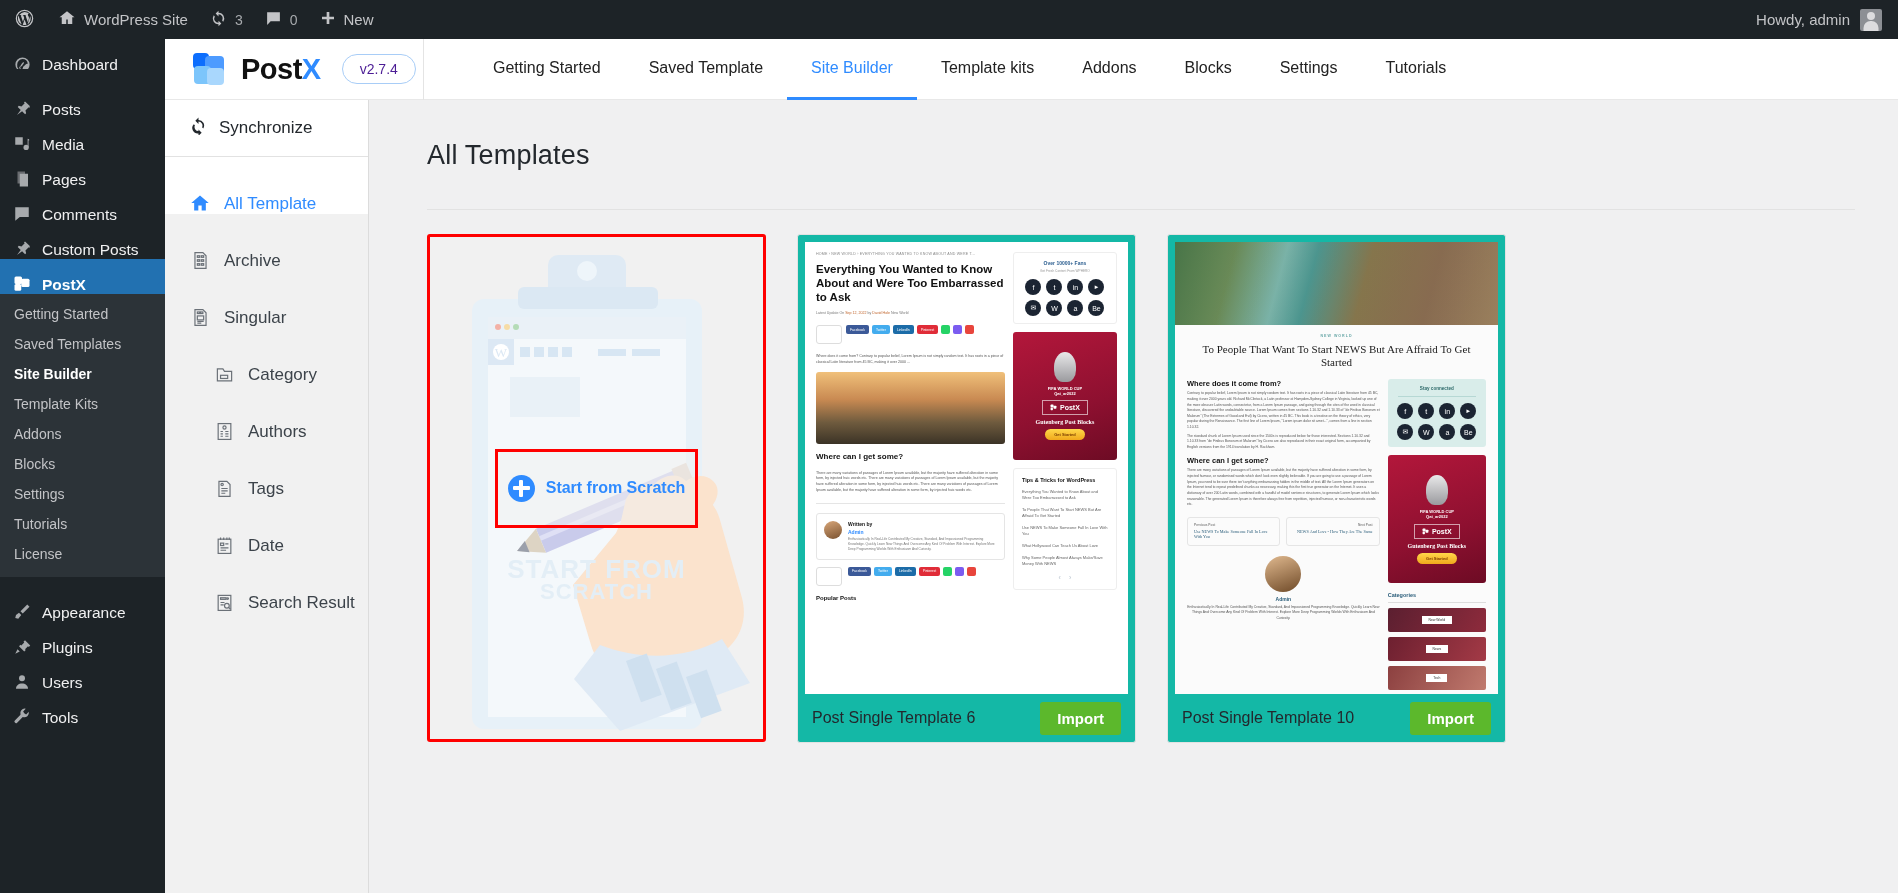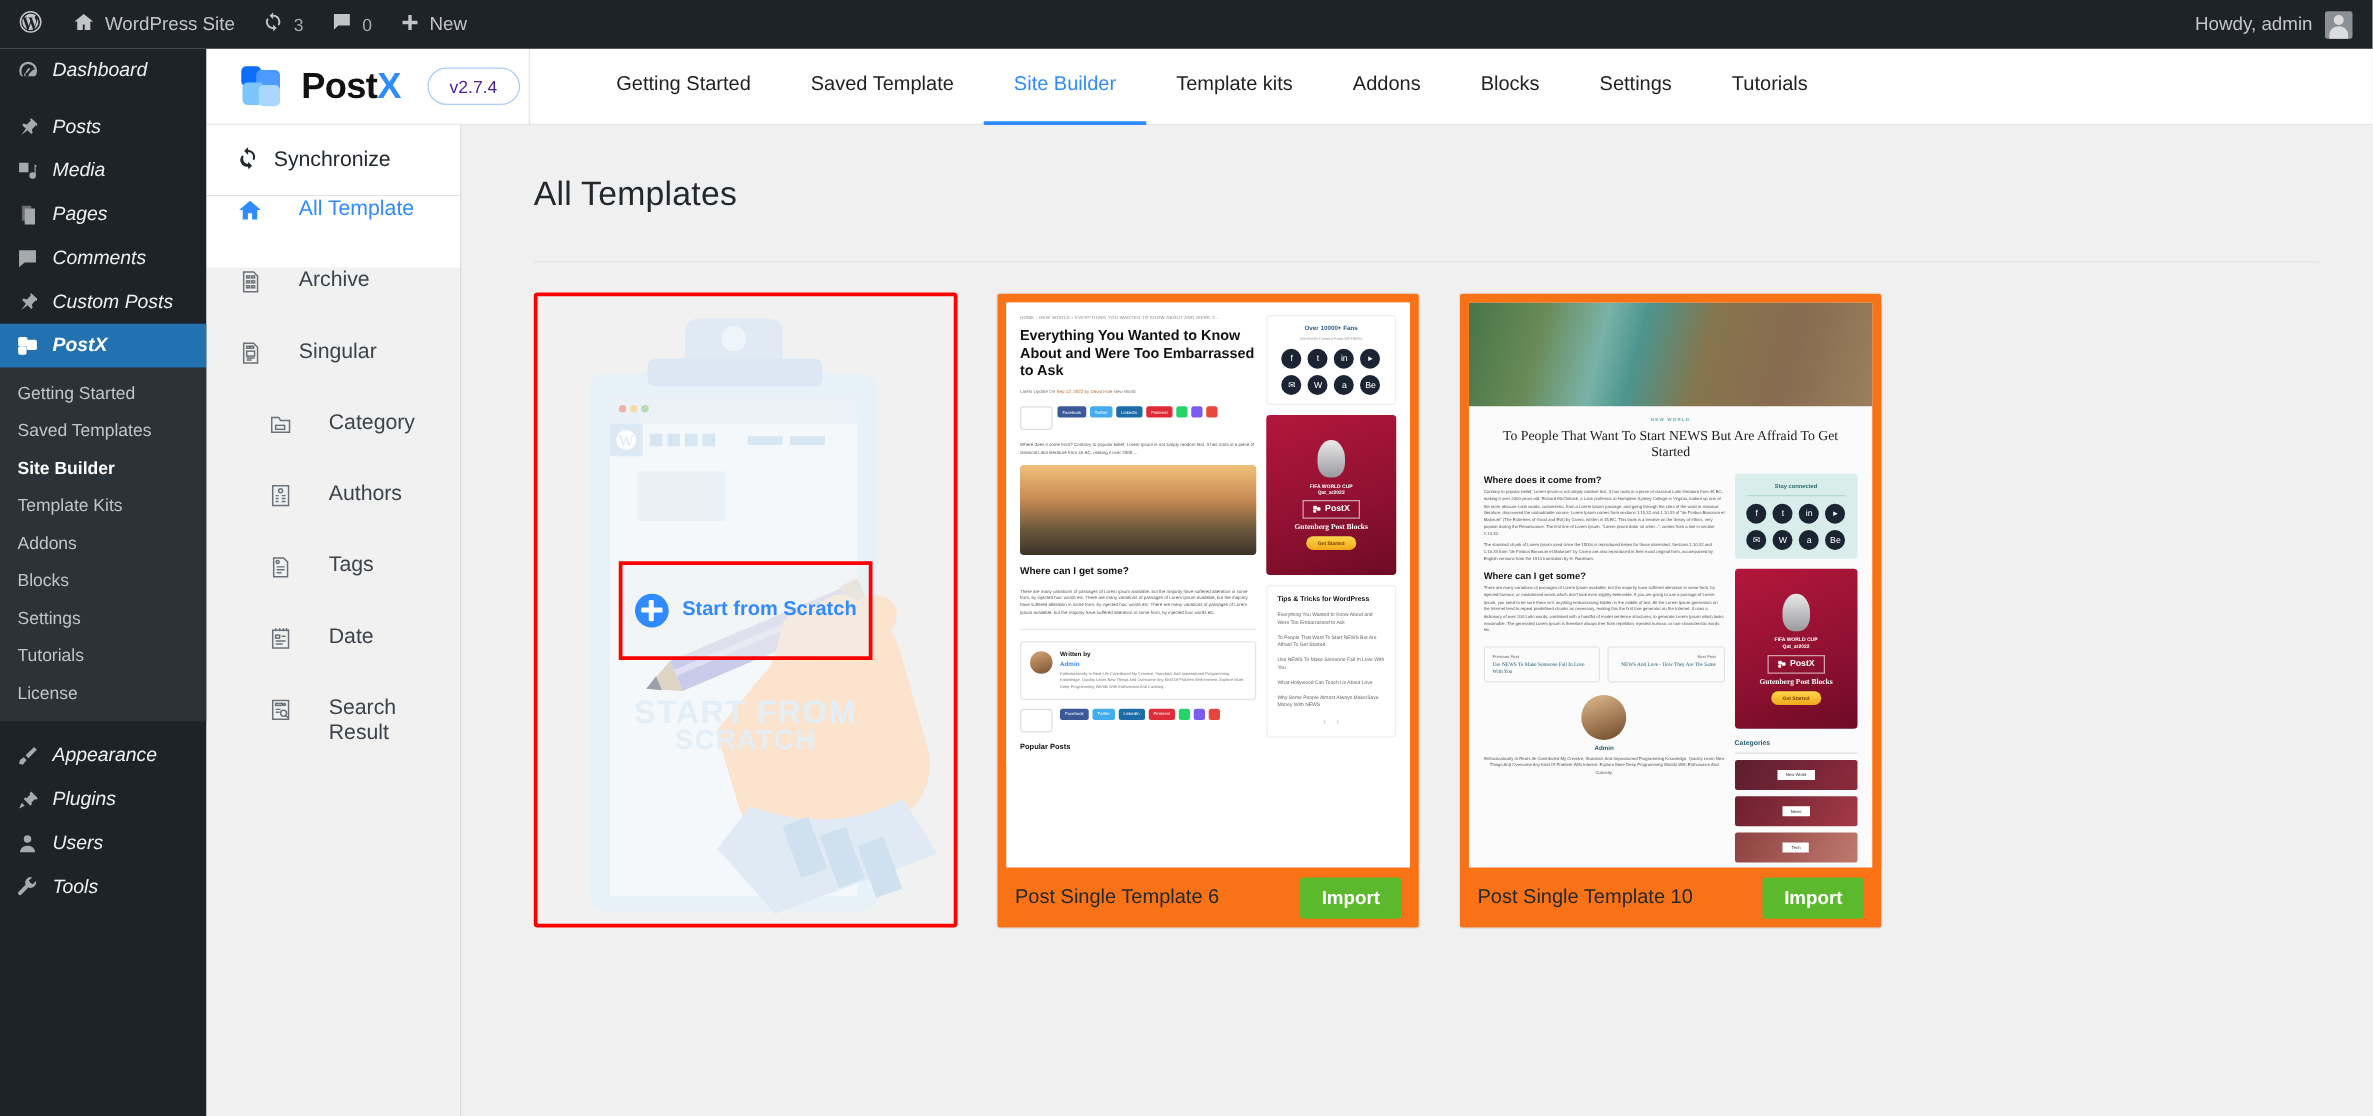--- a/index.html
+++ b/index.html
@@ -41,23 +41,23 @@
   .ab-count { color: #a7aaad; font-size: 14px; }
 
   
   .wp-sidebar {
     position: absolute; top: 39px; left: 0;
     width: 165px; height: 854px;
     background: #1d2327; color: #f0f0f1;
     z-index: 30;
   }
   .wp-menu-item {
-    display: flex; align-items: center; gap: 10px;
+    display: flex; align-items: flex-end; gap: 10px;
     height: 35px; padding: 0 12px 0 12px;
-    font-size: 15.5px; color: #f0f0f1; position: relative; font-style: italic;
+    font-size: 15.5px; color: #f0f0f1; position: relative;
   }
   .wp-menu-item .mi-ico {
     width: 20px; height: 20px; display: flex; align-items: center; justify-content: center;
     color: #a7aaad; flex: none;
   }
   .wp-menu-item.current {
     background: #2271b1; color: #fff; font-weight: 600;
   }
   .wp-menu-item.current .mi-ico { color: #fff; }
   .wp-menu-item.current::after {
@@ -113,35 +113,35 @@
   .px-left {
     width: 204px; background: #f1f1f1; border-right: 1px solid #dcdcdc;
     height: 793px;
   }
   .px-sync {
     height: 57px; background: #fff; border-bottom: 1px solid #e2e2e2;
     display: flex; align-items: center; gap: 11px; padding-left: 24px;
     font-size: 17px; color: #23282d;
   }
   .px-cat {
-    display: flex; align-items: flex-start; gap: 28px;
+    display: flex; align-items: flex-end; gap: 13px;
     height: 57px; padding-left: 24px; font-size: 17px; color: #3c434a;
   }
   .px-cat.active { background: #fff; color: #2f8bff; font-weight: 500; }
   .px-cat.sub { padding-left: 48px; }
   .px-cat-ico { width: 22px; height: 22px; flex: none; display: flex; align-items: center; justify-content: center; }
 
   
   .px-main { flex: 1; padding: 40px 43px 0 58px; overflow: hidden; }
   .px-title { font-size: 27px; font-weight: 500; color: #23282d; letter-spacing: .2px; }
   .px-rule { margin-top: 38px; height: 1px; background: #e2e2e2; }
 
   .px-grid { display: flex; gap: 31px; margin-top: 24px; }
   .px-card {
-    width: 339px; background: #f97316; border: 1px solid #e2e2e2; border-radius: 3px;
+    width: 339px; background: #14b8a6; border: 1px solid #e2e2e2; border-radius: 3px;
     position: relative;
   }
   .px-card.scratch {
     background: #f1f1f1; border: 3px solid #ff0000; height: 508px;
     display: flex; align-items: center; justify-content: center;
   }
   .scratch-art {
     position: absolute; inset: 0; overflow: hidden;
   }
   .scratch-btn {

